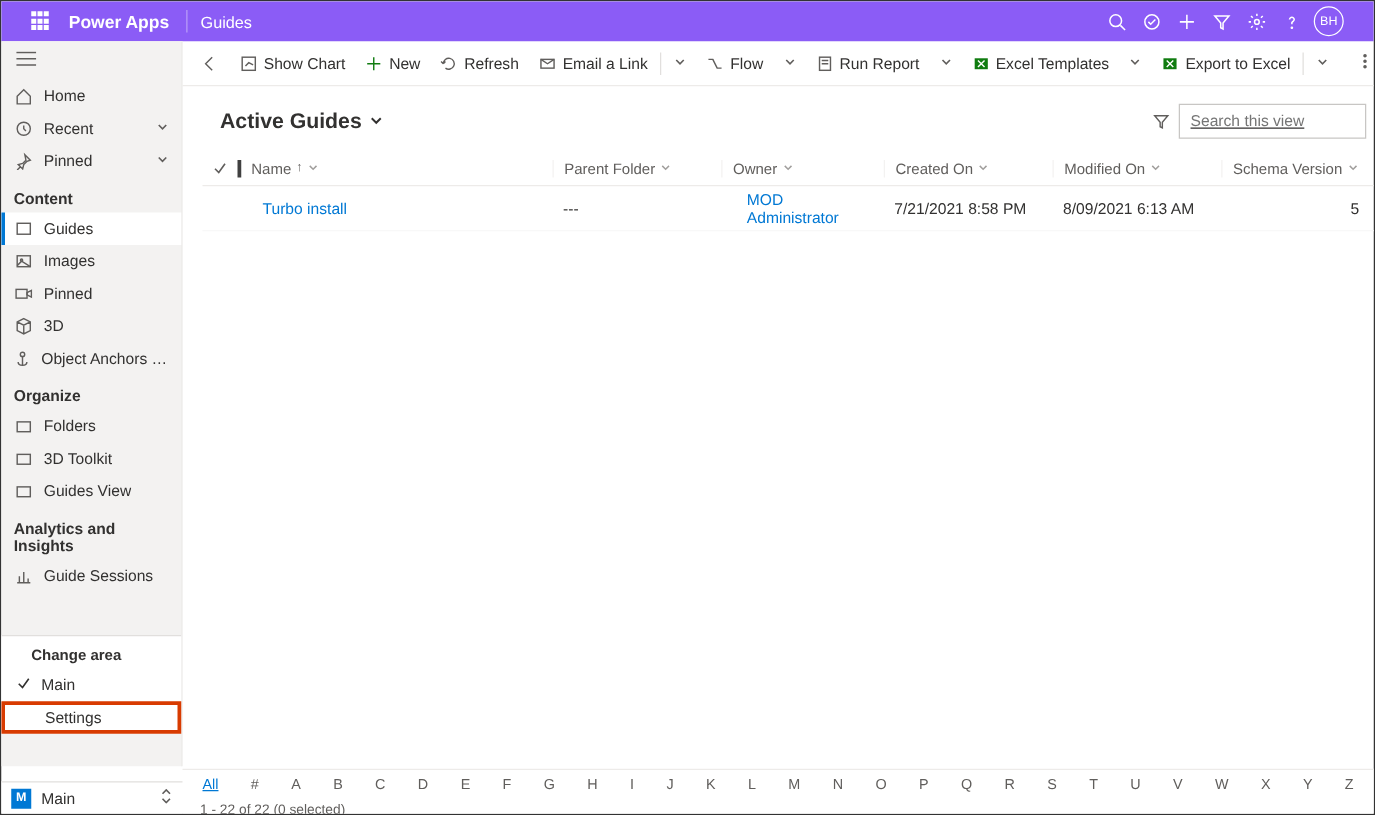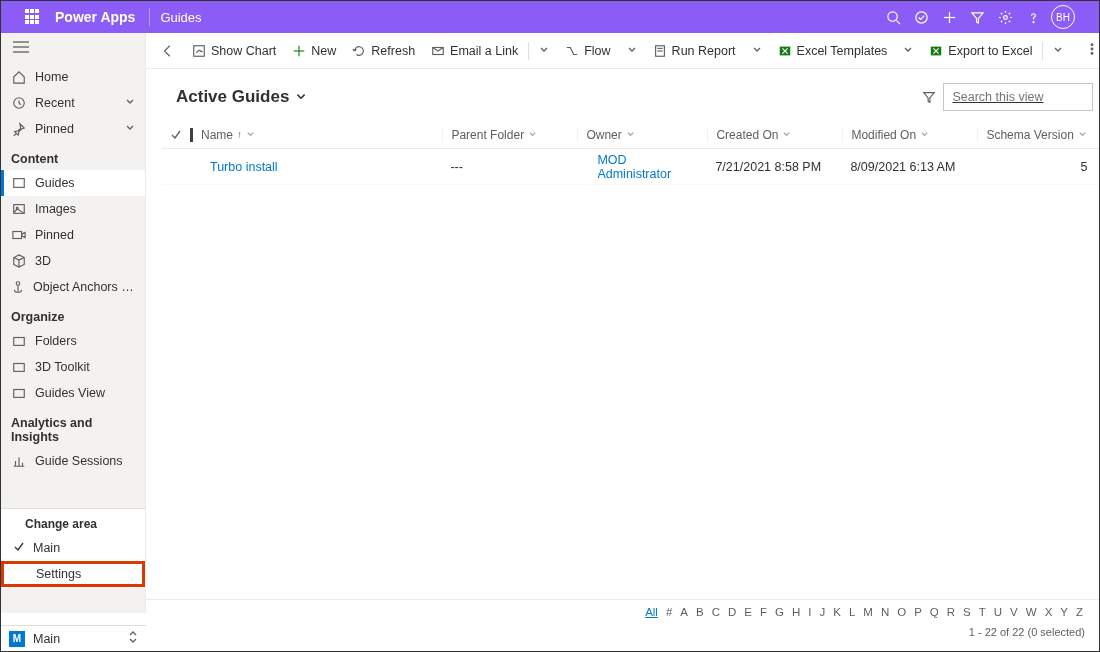--- a/index.html
+++ b/index.html
@@ -58,21 +58,21 @@
 .col.modified { width: 135px; border-left:1px solid #f3f2f1; }
 .col.schema { width: 130px; border-left:1px solid #f3f2f1; }
 .sortup { font-size:10px; }
 .hchev { color:#a19f9d; }
 
 .grow { display:flex; height: 36px; align-items:center; border-bottom:1px solid #f8f8f8; font-size:12.5px; }
 .grow .link { color:#0078d4; cursor:pointer;margin-left:12px; }
 .grow .col { border-left: none; }
 .grow .schema { justify-content:flex-end; padding-right:20px; }
 
-.footer { height: 52px; border-top: 1px solid #edebe9; display:flex; flex-direction:column; position:absolute; bottom:0; left:145px; right:0; background:#fff;align-items:flex-end; }
+.footer { height: 36px; border-top: 1px solid #edebe9; display:flex; flex-direction:column; position:absolute; bottom:0; left:145px; right:0; background:#fff; }
 .footer .alpha { display:flex; align-items:center; padding: 4px 12px; gap: 0; font-size:11.5px; color:#605e5c; justify-content:space-between; }
 .footer .alpha span { cursor:pointer; padding:2px 4px; }
 .footer .alpha .all { color:#0078d4; text-decoration: underline; }
 .footer .status { font-size:11px; color:#605e5c; padding: 2px 14px 4px; }
 
 .bottombar { position:absolute; bottom:0; left:0; width:145px; height:26px; background:#fff; border-top:1px solid #e1dfdd; display:flex; align-items:center; padding:0 8px; gap:8px; font-size:12.5px; cursor:pointer; }
 .bottombar .sq { width:16px; height:16px; background:#0078d4; color:#fff; display:flex; align-items:center; justify-content:center; font-size:10px; font-weight:600; }
 .bottombar .upd { margin-left:auto; color:#605e5c; }
 </style>
 </head>

